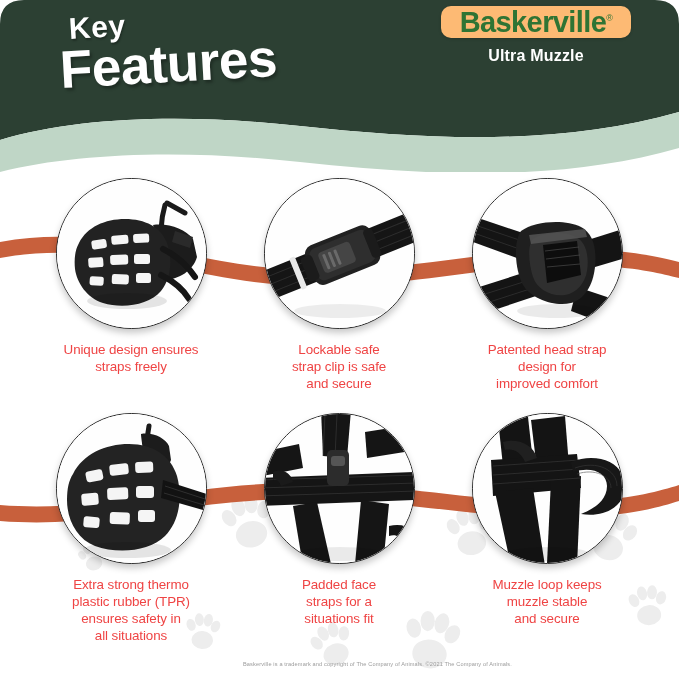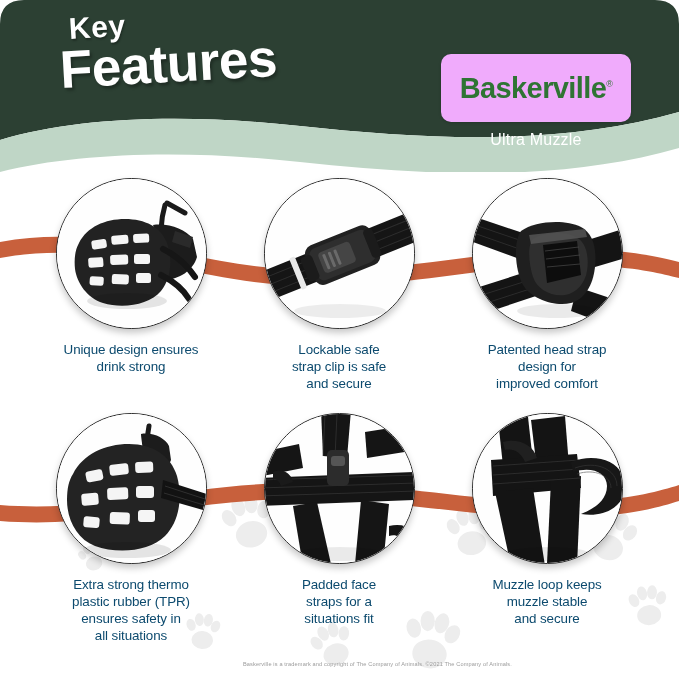--- a/index.html
+++ b/index.html
@@ -56,47 +56,46 @@
   }
 
   #brand-block {
     position: absolute;
     right: 48px; top: 6px;
     width: 190px;
     text-align: center;
     z-index: 6;
   }
   #logo-box {
-    width: 190px; height: 68px;
-    background: #f0abfc;
+    width: 190px; height: 32px;
+    background: #fdba74;
     border-radius: 10px;
     display: flex;
     align-items: center;
     justify-content: center;
     box-shadow: 0 1px 3px rgba(0,0,0,0.18);
-    margin-top: 48px;
   }
   #logo-text {
     font-size: 29px;
     font-weight: bold;
     color: #2F7434;
     letter-spacing: -0.6px;
     position: relative;
     white-space: nowrap;
   }
   #logo-reg {
     font-size: 9px;
     vertical-align: super;
     font-weight: normal;
     color: #2F7434;
   }
   #brand-sub {
     margin-top: 9px;
     font-size: 16px;
-    font-weight: normal;
+    font-weight: bold;
     color: #ffffff;
     letter-spacing: 0.2px;
     white-space: nowrap;
   }
 
   
   .wave-orange {
     position: absolute;
     left: 0;
     width: 679px;
@@ -142,21 +141,21 @@
     background: #ffffff;
     border: 1px solid #2a2a2a;
     box-shadow: 0 4px 7px rgba(0,0,0,0.22);
   }
   .photo svg { display: block; }
 
   .caption {
     margin-top: 12px;
     font-size: 13.4px;
     line-height: 17px;
-    color: #0c4a6e;
+    color: #ef4444;
     letter-spacing: -0.1px;
   }
 
   
   #footer {
     position: absolute;
     left: 0; top: 652px;
     width: 679px;
     text-align: center;
     padding-right: 8px;
@@ -274,21 +273,21 @@
           </g>
           <g stroke="#161616" stroke-width="6" fill="none" stroke-linecap="round">
             <path d="M106,70 C118,76 130,86 138,98"></path>
             <path d="M104,96 C116,102 126,110 132,120"></path>
           </g>
           <ellipse cx="70" cy="122" rx="40" ry="8" fill="#000" opacity="0.10"></ellipse>
         </svg>
       </div>
       <div class="caption">
           <div>Unique design ensures</div>
-          <div>drink strong</div>
+          <div>straps freely</div>
         </div>
     </div>
 
     <div class="feature feature-r1 feature-c2">
       <div class="photo">
         <svg width="151" height="151" viewBox="0 0 151 151">
           <rect width="151" height="151" fill="#fefefe"></rect>
           <g transform="rotate(-22 75 75)">
             <rect x="-10" y="62" width="70" height="30" fill="#151515"></rect>
             <rect x="100" y="62" width="70" height="30" fill="#151515"></rect>

